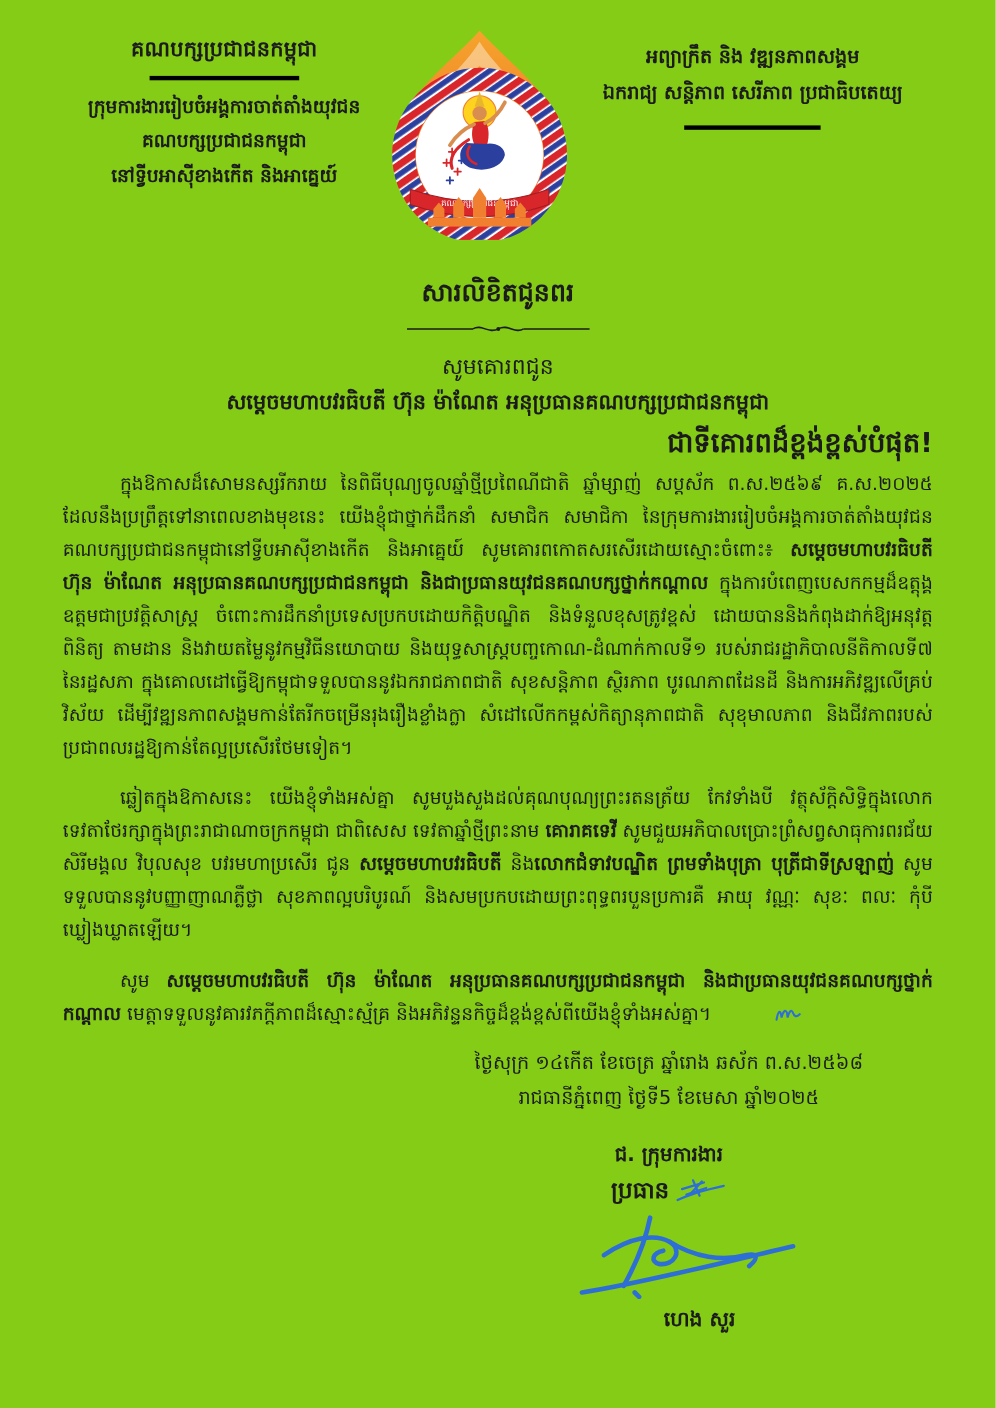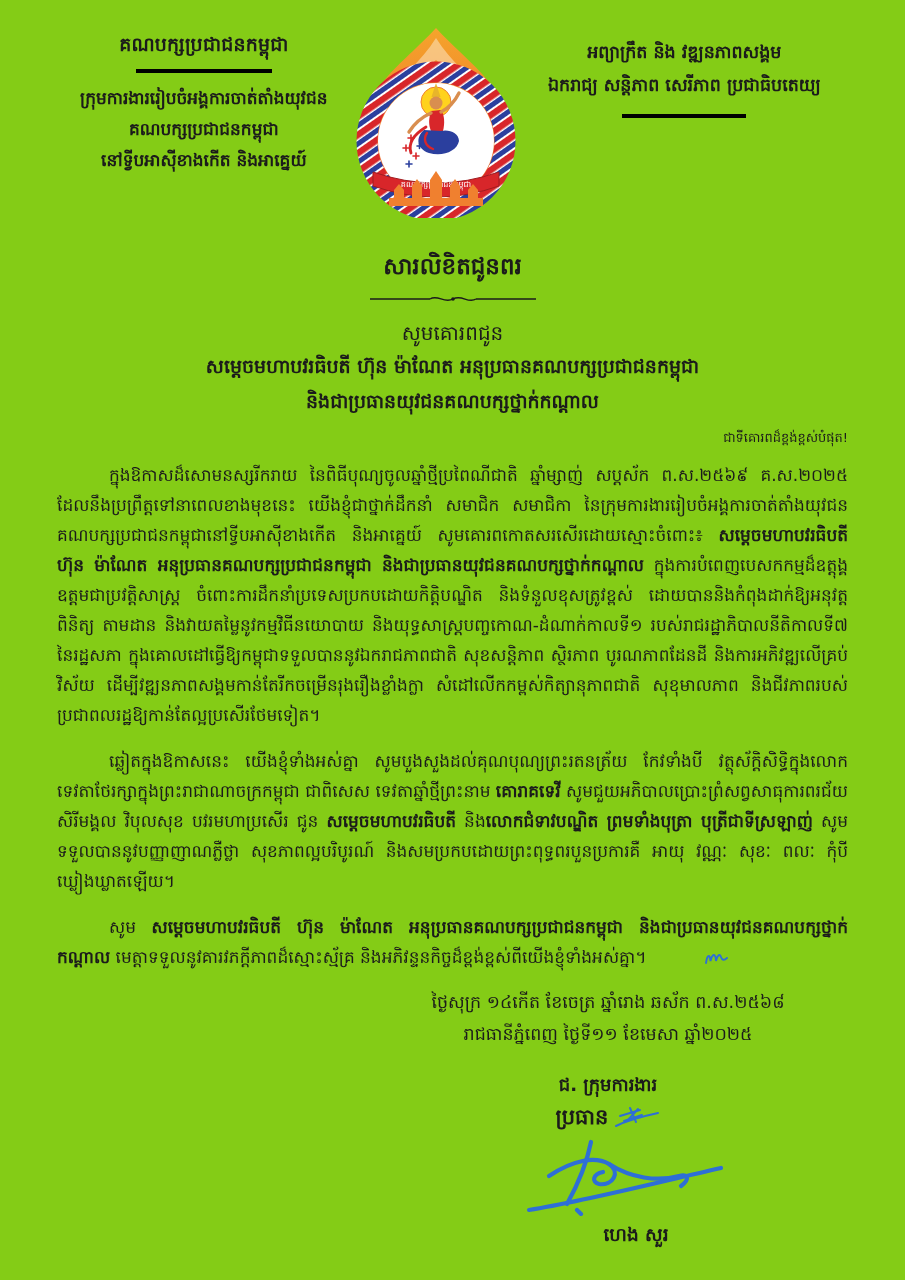--- a/index.html
+++ b/index.html
@@ -29,21 +29,21 @@
   .lh-right .motto{font-size:17.5px;font-weight:700;line-height:33px;}
 
   
   .doc-title{margin-top:34px;text-align:center;font-size:23px;font-weight:700;}
   .title-ornament{display:block;margin:8px auto 0 auto;}
 
   
   .salutation{margin-top:12px;text-align:center;}
   .sal-1{font-size:20px;font-weight:400;line-height:32px;}
   .sal-2,.sal-3{font-size:19px;font-weight:700;line-height:35px;}
-  .honorific{margin-top:2px;text-align:right;font-size:13px;font-weight:400;line-height:33px;}
+  .honorific{margin-top:2px;text-align:right;font-size:25px;font-weight:700;line-height:33px;}
 
   
   .body-text{margin-top:6px;}
   .para{
     font-size:17px;line-height:30px;text-align:justify;
     text-indent:52px;
   }
   .para + .para{margin-top:16px;}
   .b{font-weight:700;}
   .initial-mark{display:inline-block;vertical-align:-4px;margin-left:6px;color:var(--blue-ink);}
@@ -142,35 +142,34 @@
       <path d="M2 6 H62"></path>
       <path d="M108 6 H168"></path>
       <path d="M62 6 C 70 1, 76 11, 85 6 C 94 1, 100 11, 108 6"></path>
     </g>
     <circle cx="85" cy="6" r="1.8" fill="#1b1b1b"></circle>
   </svg>
 
   <div class="salutation">
     <div class="sal-1">សូមគោរពជូន</div>
     <div class="sal-2">សម្តេចមហាបវរធិបតី ហ៊ុន ម៉ាណែត អនុប្រធានគណបក្សប្រជាជនកម្ពុជា</div>
-    <div class="sal-3">និងជាប្រធានយុវជនគណបក្សថ្នាក់កណ្តាល</div>
   </div>
   <div class="honorific">ជាទីគោរពដ៏ខ្ពង់ខ្ពស់បំផុត!</div>
 
   <div class="body-text">
     <p class="para"><span>ក្នុងឱកាសដ៏សោមនស្សរីករាយ នៃពិធីបុណ្យចូលឆ្នាំថ្មីប្រពៃណីជាតិ ឆ្នាំម្សាញ់ សប្តស័ក ព.ស.២៥៦៩ គ.ស.២០២៥ ដែលនឹងប្រព្រឹត្តទៅនាពេលខាងមុខនេះ យើងខ្ញុំជាថ្នាក់ដឹកនាំ សមាជិក សមាជិកា នៃក្រុមការងាររៀបចំអង្គការចាត់តាំងយុវជនគណបក្សប្រជាជនកម្ពុជានៅទ្វីបអាស៊ីខាងកើត និងអាគ្នេយ៍ សូមគោរពកោតសរសើរដោយស្មោះចំពោះ៖ </span><span class="b">សម្តេចមហាបវរធិបតី ហ៊ុន ម៉ាណែត អនុប្រធានគណបក្សប្រជាជនកម្ពុជា និងជាប្រធានយុវជនគណបក្សថ្នាក់កណ្តាល</span><span> ក្នុងការបំពេញបេសកកម្មដ៏ឧត្តុង្គឧត្តមជាប្រវត្តិសាស្ត្រ ចំពោះការដឹកនាំប្រទេសប្រកបដោយកិត្តិបណ្ឌិត និងទំនួលខុសត្រូវខ្ពស់ ដោយបាននិងកំពុងដាក់ឱ្យអនុវត្ត ពិនិត្យ តាមដាន និងវាយតម្លៃនូវកម្មវិធីនយោបាយ និងយុទ្ធសាស្ត្របញ្ចកោណ-ដំណាក់កាលទី១ របស់រាជរដ្ឋាភិបាលនីតិកាលទី៧ នៃរដ្ឋសភា ក្នុងគោលដៅធ្វើឱ្យកម្ពុជាទទួលបាននូវឯករាជភាពជាតិ សុខសន្តិភាព ស្ថិរភាព បូរណភាពដែនដី និងការអភិវឌ្ឍលើគ្រប់វិស័យ ដើម្បីវឌ្ឍនភាពសង្គមកាន់តែរីកចម្រើនរុងរឿងខ្លាំងក្លា សំដៅលើកកម្ពស់កិត្យានុភាពជាតិ សុខុមាលភាព និងជីវភាពរបស់ប្រជាពលរដ្ឋឱ្យកាន់តែល្អប្រសើរថែមទៀត។</span></p>
     <p class="para"><span>ឆ្លៀតក្នុងឱកាសនេះ យើងខ្ញុំទាំងអស់គ្នា សូមបួងសួងដល់គុណបុណ្យព្រះរតនត្រ័យ កែវទាំងបី វត្ថុស័ក្តិសិទ្ធិក្នុងលោក ទេវតាថែរក្សាក្នុងព្រះរាជាណាចក្រកម្ពុជា ជាពិសេស ទេវតាឆ្នាំថ្មីព្រះនាម </span><span class="b">គោរាគទេវី</span><span> សូមជួយអភិបាលប្រោះព្រំសព្វសាធុការពរជ័យ សិរីមង្គល វិបុលសុខ បវរមហាប្រសើរ ជូន </span><span class="b">សម្តេចមហាបវរធិបតី</span><span> និង</span><span class="b">លោកជំទាវបណ្ឌិត ព្រមទាំងបុត្រា បុត្រីជាទីស្រឡាញ់</span><span> សូមទទួលបាននូវបញ្ញាញាណភ្លឺថ្លា សុខភាពល្អបរិបូរណ៍ និងសមប្រកបដោយព្រះពុទ្ធពរបួនប្រការគឺ អាយុ វណ្ណៈ សុខៈ ពលៈ កុំបីឃ្លៀងឃ្លាតឡើយ។</span></p>
     <p class="para"><span>សូម </span><span class="b">សម្តេចមហាបវរធិបតី ហ៊ុន ម៉ាណែត អនុប្រធានគណបក្សប្រជាជនកម្ពុជា និងជាប្រធានយុវជនគណបក្សថ្នាក់កណ្តាល</span><span> មេត្តាទទួលនូវគារវភក្តីភាពដ៏ស្មោះស្ម័គ្រ និងអភិវន្ទនកិច្ចដ៏ខ្ពង់ខ្ពស់ពីយើងខ្ញុំទាំងអស់គ្នា។</span><span class="initial-mark"><svg width="26" height="20" viewBox="0 0 26 20">
             <path d="M2 16 C 3 9 5 7 6 11 L 6.5 14 C 8 8 10 6 11.5 10 L 12 14 C 13.5 8 15.5 6 17 10 C 18 13 20 14 23 11" fill="none" stroke="currentColor" stroke-width="1.9" stroke-linecap="round"></path>
           </svg></span></p>
   </div>
 
   <div class="closing">
     <div class="date-line">ថ្ងៃសុក្រ ១៤កើត ខែចេត្រ ឆ្នាំរោង ឆស័ក ព.ស.២៥៦៨</div>
-    <div class="date-line">រាជធានីភ្នំពេញ ថ្ងៃទី១១ ខែមេសា ឆ្នាំ២០២៥</div>
+    <div class="date-line">រាជធានីភ្នំពេញ ថ្ងៃទី5 ខែមេសា ឆ្នាំ២០២៥</div>
     <div class="behalf">ជ. ក្រុមការងារ</div>
     <div class="role-row">
       <span class="role">ប្រធាន</span>
       <span class="ink-blue">
         <svg width="46" height="22" viewBox="0 0 46 22">
           <g fill="none" stroke="currentColor" stroke-width="2" stroke-linecap="round">
             <path d="M6 10 L26 4"></path>
             <path d="M10 15 L28 9"></path>
             <path d="M16 2 L22 16"></path>
             <path d="M24 3 L14 14"></path>

